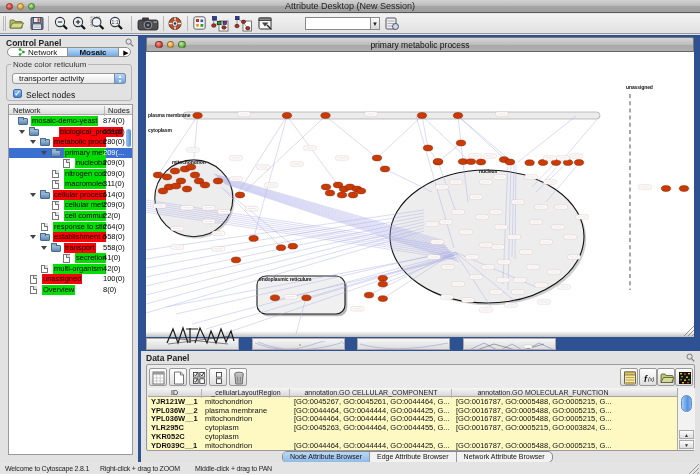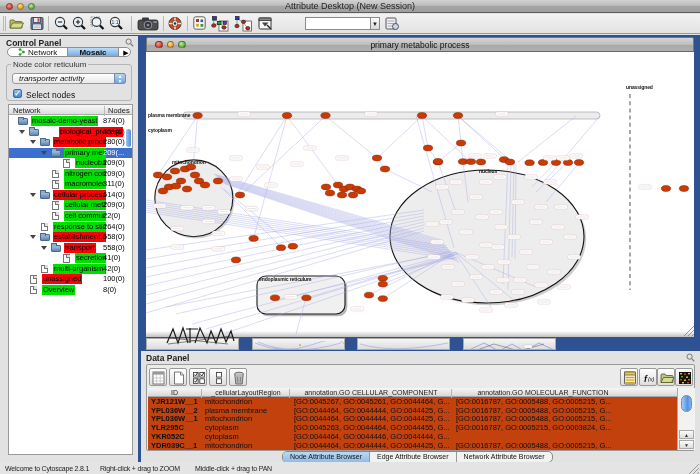--- a/index.html
+++ b/index.html
@@ -33,21 +33,21 @@
   border:1px solid #8f8f8f; border-radius:5px; background:#fff; overflow:hidden; }
 #tabs .seg { position:absolute; top:0; height:100%; font-size:8px; text-align:center; line-height:9px; color:#111; }
 #tabs .net { left:0; width:59px; }
 #tabs .mos { left:59px; width:52px; background:linear-gradient(#BEDCF8,#77ACE4); font-weight:bold; border-left:1px solid #8f8f8f; border-right:1px solid #8f8f8f;}
 #tabs .arr { left:112px; width:12px; font-size:7px; line-height:10px; color:#000; }
 
 #grpbox { position:absolute; left:6px; top:28px; width:126px; height:37px;
   border:1px solid #b5b5b5; border-radius:3px; }
 #grplbl { position:absolute; left:11px; top:24px; font-size:8px; color:#333; background:#E2E2E2; padding:0 2px; }
 #combo { position:absolute; left:12px; top:37px; width:114px; height:11px; background:linear-gradient(#ffffff,#e8e8e8);
-  border:1px solid #999; border-radius:3px; font-size:8px; line-height:10px; padding-left:6px; color:#111;font-style:italic; }
+  border:1px solid #999; border-radius:3px; font-size:8px; line-height:10px; padding-left:6px; color:#111; }
 #combobtn { position:absolute; right:-1px; top:-1px; width:12px; height:11px; border-radius:0 3px 3px 0;
   background:linear-gradient(#B7D4F2,#6FA5E0); border:1px solid #7a8aa8; color:#fff; font-size:5px; line-height:5px; text-align:center; }
 #chk { position:absolute; left:13px; top:53px; width:9px; height:9px; border-radius:2px;
   background:linear-gradient(#8FC0F0,#4884D8); border:1px solid #3A6AAC; color:#fff; font-size:8px; line-height:8.5px; text-align:center; font-weight:bold;}
 #chklbl { position:absolute; left:26px; top:54px; font-size:8.5px; color:#111; }
 
 #tree { position:absolute; left:8px; top:68px; width:125px; height:351px; background:#fff; border:1px solid #9a9a9a; }
 #treehdr { position:absolute; left:0; top:0; width:100%; height:10px;
   background:linear-gradient(#F8F8F8,#DDDDDD); border-bottom:1px solid #aaa; font-size:7.5px; color:#222; }
 #treehdr .c1 { position:absolute; left:4px; top:1px; }
@@ -612,21 +612,21 @@
   border:0.5px solid #aaa; overflow:hidden; }
 #scribble { position:absolute; left:166px; top:291px; z-index:5; }
 
 #dpanel { position:absolute; left:141px; top:316px; width:559px; height:111px; background:#E2E2E2; }
 #dpanel .hdr { position:absolute; left:5px; top:2px; font-size:8.5px; font-weight:bold; color:#222; }
 #dbox { position:absolute; left:5px; top:13px; width:549px; height:87px; background:#EBEBEB;
   border:1px solid #9a9a9a; border-radius:2px; }
 .dbtn { position:absolute; top:3px; width:18px; height:18px; background:linear-gradient(#FEFEFE,#DEDEDE);
   border:1px solid #999; border-radius:2px; }
 .dbtn svg { position:absolute; left:1.5px; top:1.5px; }
-#dtable { position:absolute; left:1px; top:23px; width:529px; height:62px; background:#c2410c; }
+#dtable { position:absolute; left:1px; top:23px; width:529px; height:62px; background:#fef9c3; }
 #dthead { position:absolute; left:0; top:0; width:100%; height:9px;
   background:linear-gradient(#F6F6F6,#D8D8D8); border-bottom:1px solid #A6A6A6; }
 #dthead div { position:absolute; top:0.5px; font-size:7px; color:#222; text-align:center; border-right:1px solid #B5B5B5; height:9px;}
 .drow { position:absolute; left:0; width:100%; height:8.7px; font-size:7.5px; white-space:nowrap; }
 .drow div { position:absolute; top:0; overflow:hidden; line-height:8.7px; color:#111; }
 .c-id { left:3px; width:51px; font-weight:bold; }
 .c-rg { left:57px; width:85px; }
 .c-cc { left:146px; width:160px; }
 .c-mf { left:308px; width:220px; }
 #dscroll { position:absolute; left:530px; top:23px; width:18px; height:62px; background:#F2F2F2; border-left:1px solid #aaa; }
@@ -757,21 +757,20 @@
             </div>
 <div class="drow" style="top:36.1px">
               <div class="c-id">YLR295C</div>
               <div class="c-rg">cytoplasm</div>
               <div class="c-cc">[GO:0045263, GO:0044464, GO:0044455, G...</div>
               <div class="c-mf">[GO:0016787, GO:0005215, GO:0003824, G...</div>
             </div>
 <div class="drow" style="top:44.8px">
               <div class="c-id">YKR052C</div>
               <div class="c-rg">cytoplasm</div>
-              <div class="c-cc">[GO:0044464, GO:0044446, GO:0044444, G...</div>
             </div>
 <div class="drow" style="top:53.5px">
               <div class="c-id">YDR039C__1</div>
               <div class="c-rg">mitochondrion</div>
               <div class="c-cc">[GO:0044464, GO:0044444, GO:0044425, G...</div>
               <div class="c-mf">[GO:0016787, GO:0005488, GO:0005215, G...</div>
             </div>
 </div>
 <div id="dscroll">
             <div id="dthumb"></div>

